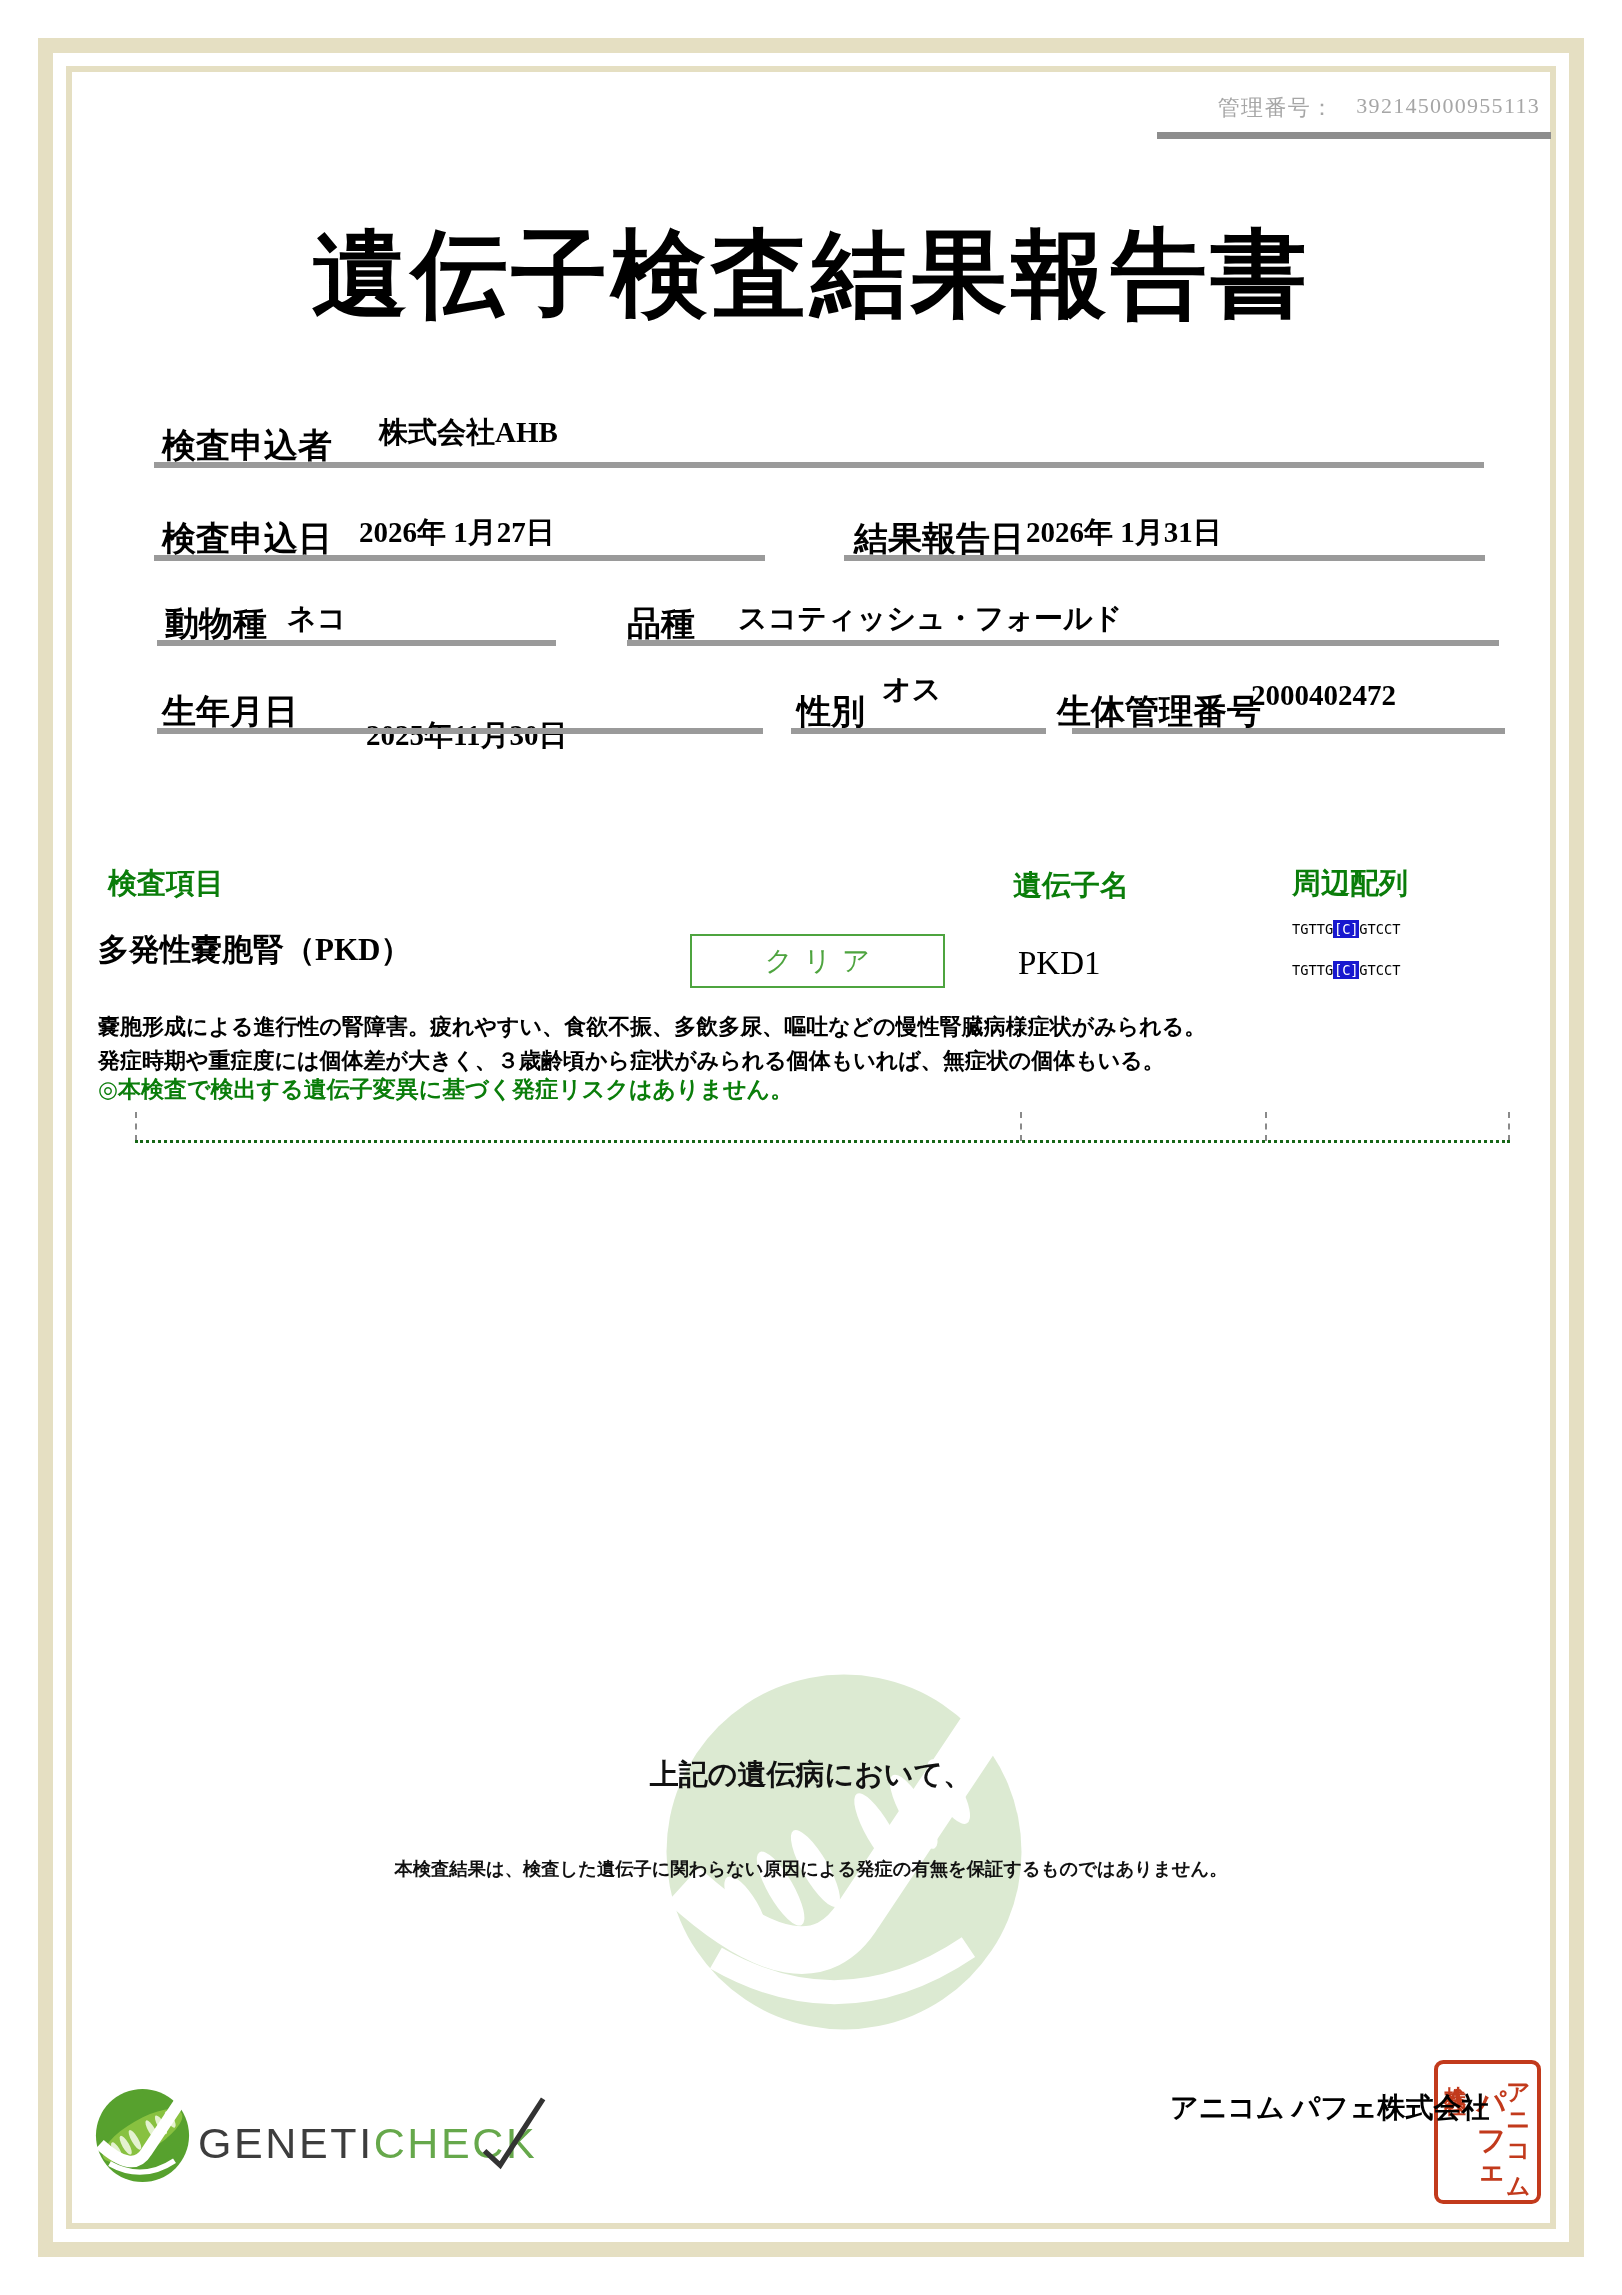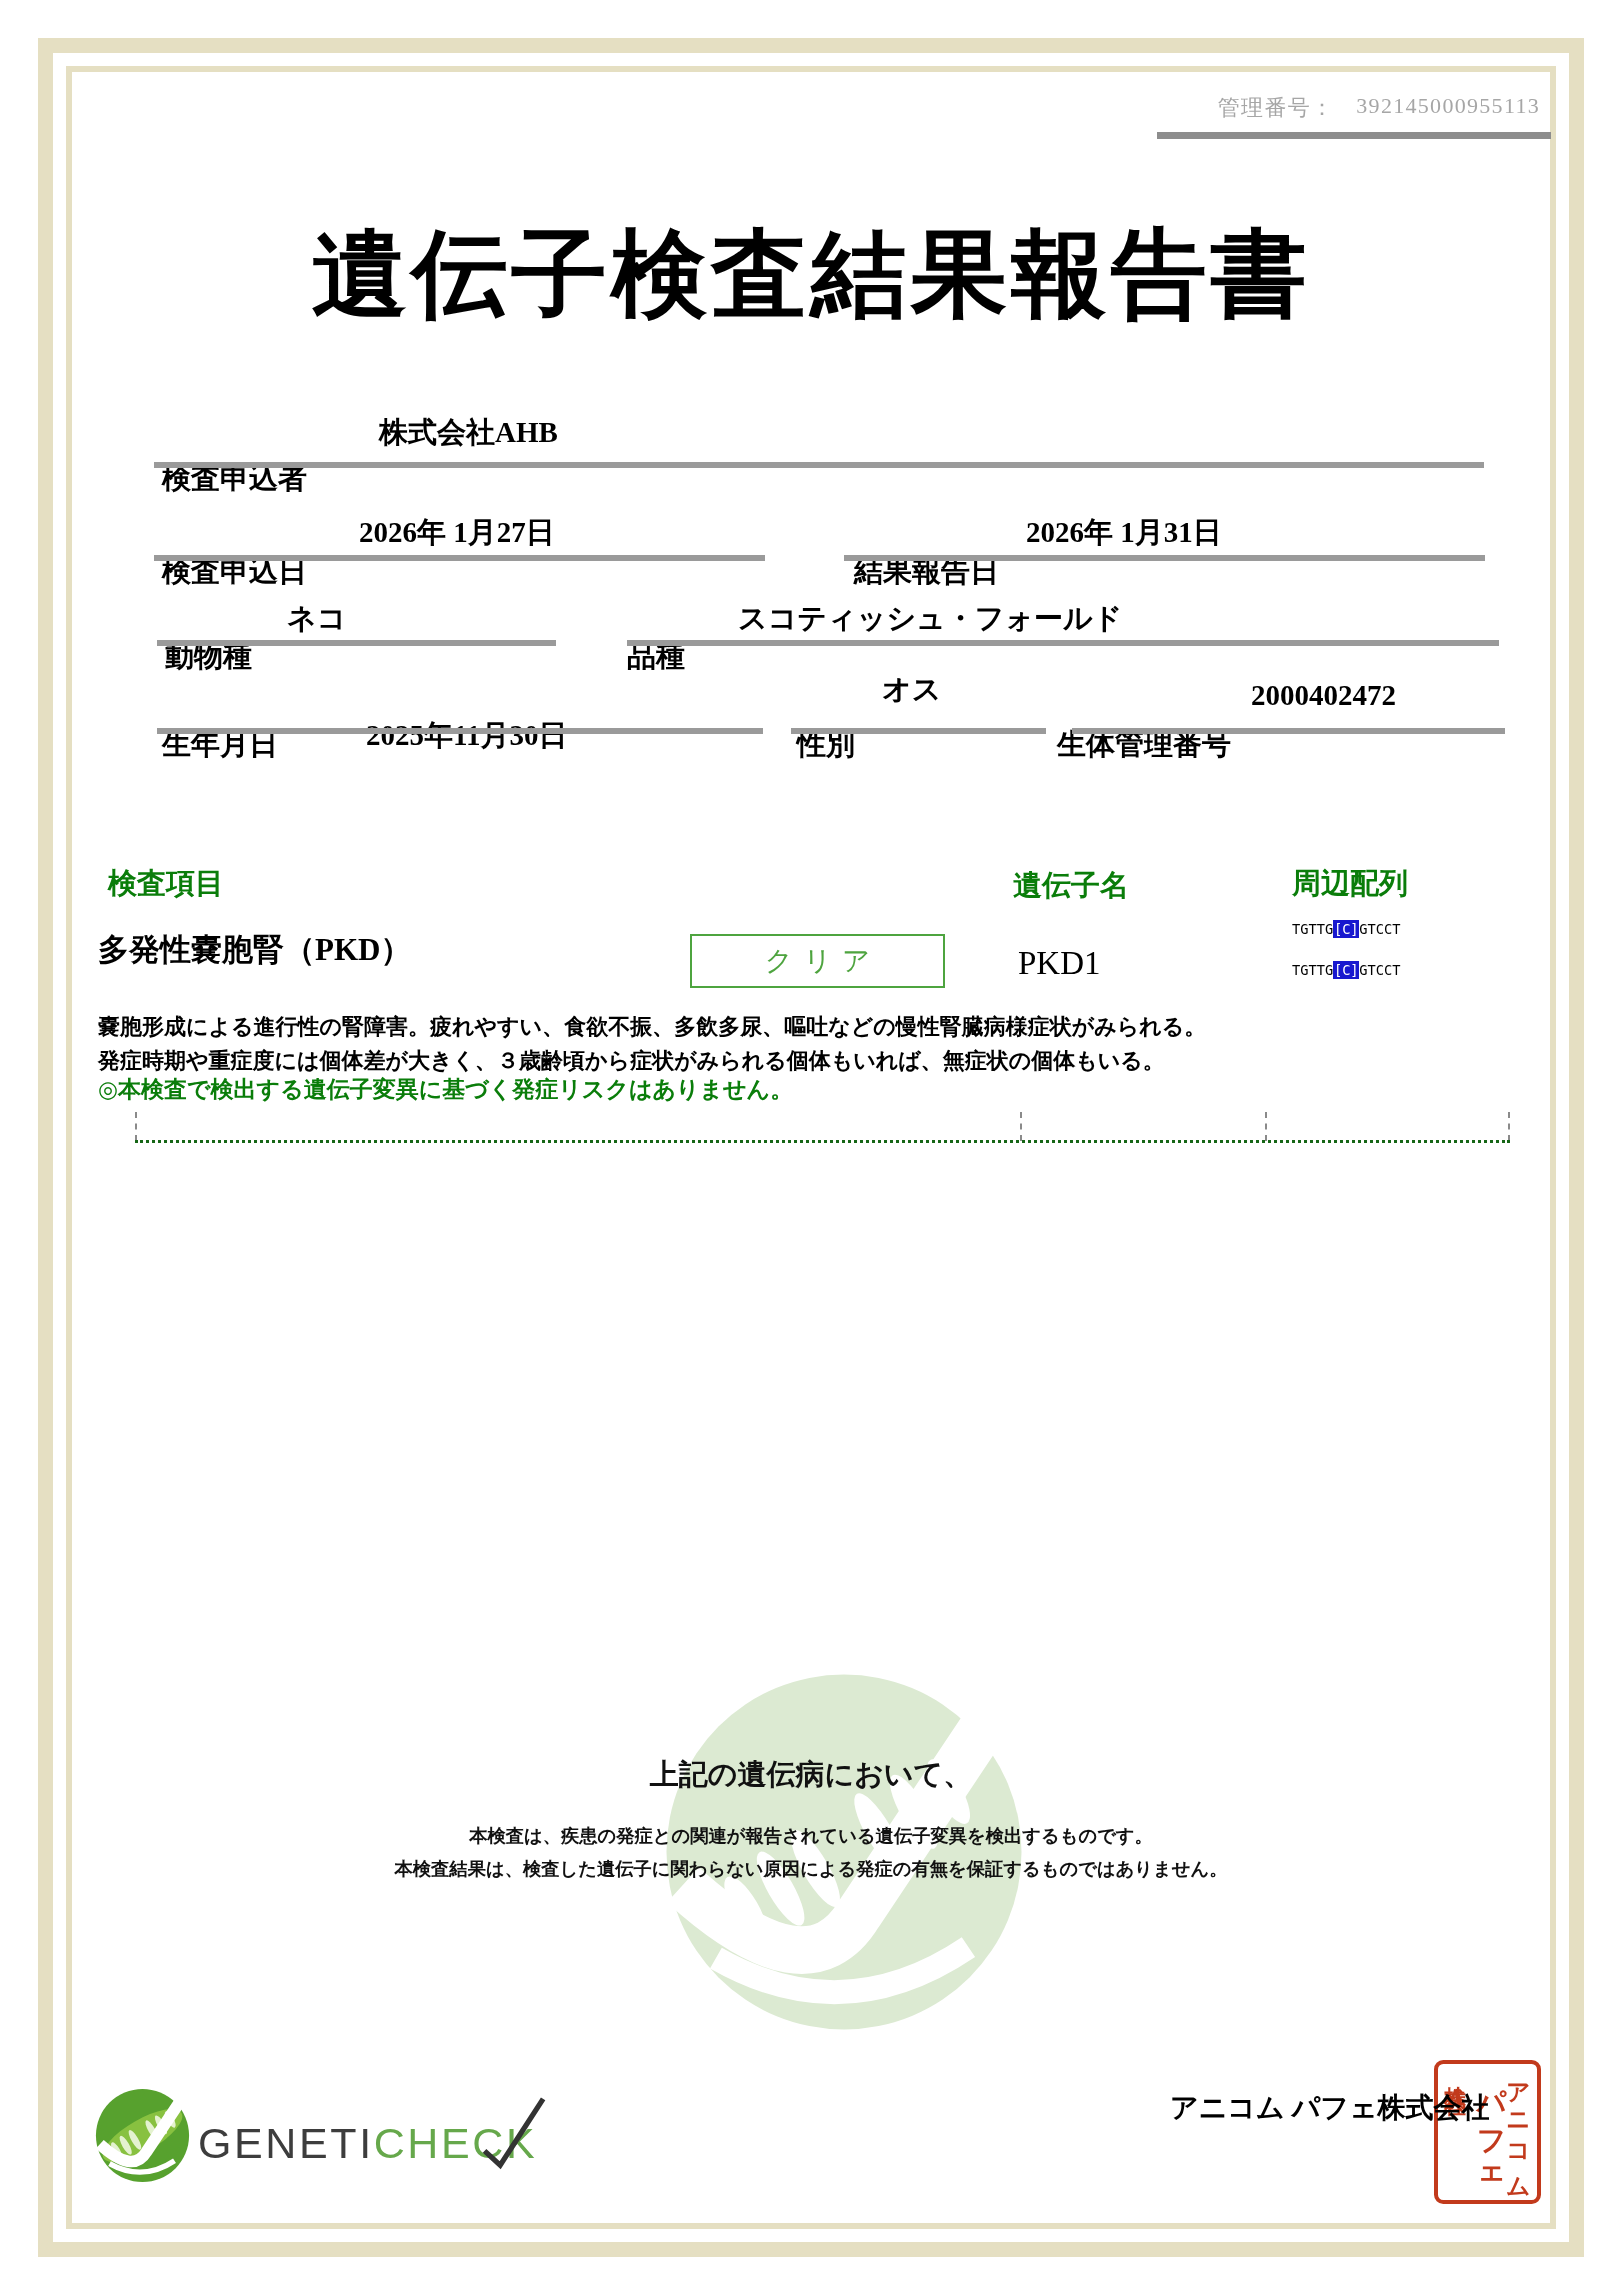--- a/index.html
+++ b/index.html
@@ -4,21 +4,21 @@
 <style>
   html,body{margin:0;padding:0;background:#fff;}
   .page{position:relative;width:1622px;height:2295px;background:#ffffff;overflow:hidden;
         font-family:"Liberation Serif","DejaVu Serif",serif;color:#000;}
   .abs{position:absolute;}
   .frame-outer{position:absolute;inset:38px;border:15px solid #e5dfc2;}
   .frame-inner{position:absolute;inset:66px;border:6.5px solid #e5dfc2;}
   .mgmt{top:93px;right:82px;display:flex;gap:22px;color:#a6a6a6;font-size:22px;letter-spacing:1.3px;}
   .mgmt-line{top:132px;left:1157px;width:394px;height:6.5px;background:#8d8d8d;}
   .title{top:211px;left:0;width:100%;text-align:center;font-size:96px;font-weight:bold;letter-spacing:3.9px;}
-  .flabel{font-size:29px;font-weight:bold;white-space:nowrap;margin-top:36px;}
+  .flabel{font-size:34px;font-weight:bold;white-space:nowrap;}
   .fvalue{font-size:29px;font-weight:bold;white-space:nowrap;}
   .uline{height:5.9px;background:#9a9a9a;}
   .ghead{font-size:29px;font-weight:bold;color:#0a7d0a;white-space:nowrap;}
   .result-box{left:690px;top:934px;width:251px;height:50px;border:2.6px solid #4ea43f;
               display:flex;align-items:center;justify-content:center;}
   .result-box span{color:#4ea43f;font-size:27.5px;letter-spacing:10.5px;padding-left:10.5px;}
   .seq{font-family:"DejaVu Sans Mono",monospace;font-size:13.7px;letter-spacing:0;white-space:nowrap;}
   .seq .variant{background:#1818cf;color:#ffffff;padding:0.7px 0.7px;}
   .desc{font-size:22px;font-weight:bold;white-space:nowrap;}
   .risk{font-size:23px;font-weight:bold;color:#0a7d0a;white-space:nowrap;}
@@ -115,21 +115,20 @@
       <ellipse cx="-18" cy="0" rx="7" ry="24" fill="#ffffff"></ellipse>
       <ellipse cx="22" cy="0" rx="7" ry="24" fill="#ffffff"></ellipse>
       <ellipse cx="44" cy="0" rx="7" ry="23" fill="#ffffff"></ellipse>
       <ellipse cx="66" cy="0" rx="7" ry="20" fill="#ffffff"></ellipse>
     </g>
     <path d="M -88 18 Q -20 80 8 34 L 88 -86" stroke="#ffffff" stroke-width="26" fill="none"></path>
     <path d="M -70 58 Q 0 98 68 52" stroke="#ffffff" stroke-width="13" fill="none"></path>
   </svg>
 
   <div class="abs sum-big z1" style="top:1714px;">上記の遺伝病において、</div>
-  <div class="abs sum-small z1" style="top:1823px;">本検査は、疾患の発症との関連が報告されている遺伝子変異を検出するものです。</div>
   <div class="abs sum-small z1" style="top:1856px;">本検査結果は、検査した遺伝子に関わらない原因による発症の有無を保証するものではありません。</div>
 
   <svg class="abs" style="left:94px;top:2087px;" width="97" height="97" viewBox="-100 -100 200 200">
     <circle cx="0" cy="0" r="96" fill="#57a12e"></circle>
     <g transform="rotate(-30)">
       <ellipse cx="0" cy="0" rx="93" ry="33" fill="#88c140"></ellipse>
       <ellipse cx="-62" cy="0" rx="7" ry="19" fill="#e4f2cf"></ellipse>
       <ellipse cx="-40" cy="0" rx="7" ry="22" fill="#e4f2cf"></ellipse>
       <ellipse cx="-18" cy="0" rx="7" ry="23" fill="#e4f2cf"></ellipse>
       <ellipse cx="22" cy="0" rx="7" ry="23" fill="#e4f2cf"></ellipse>

